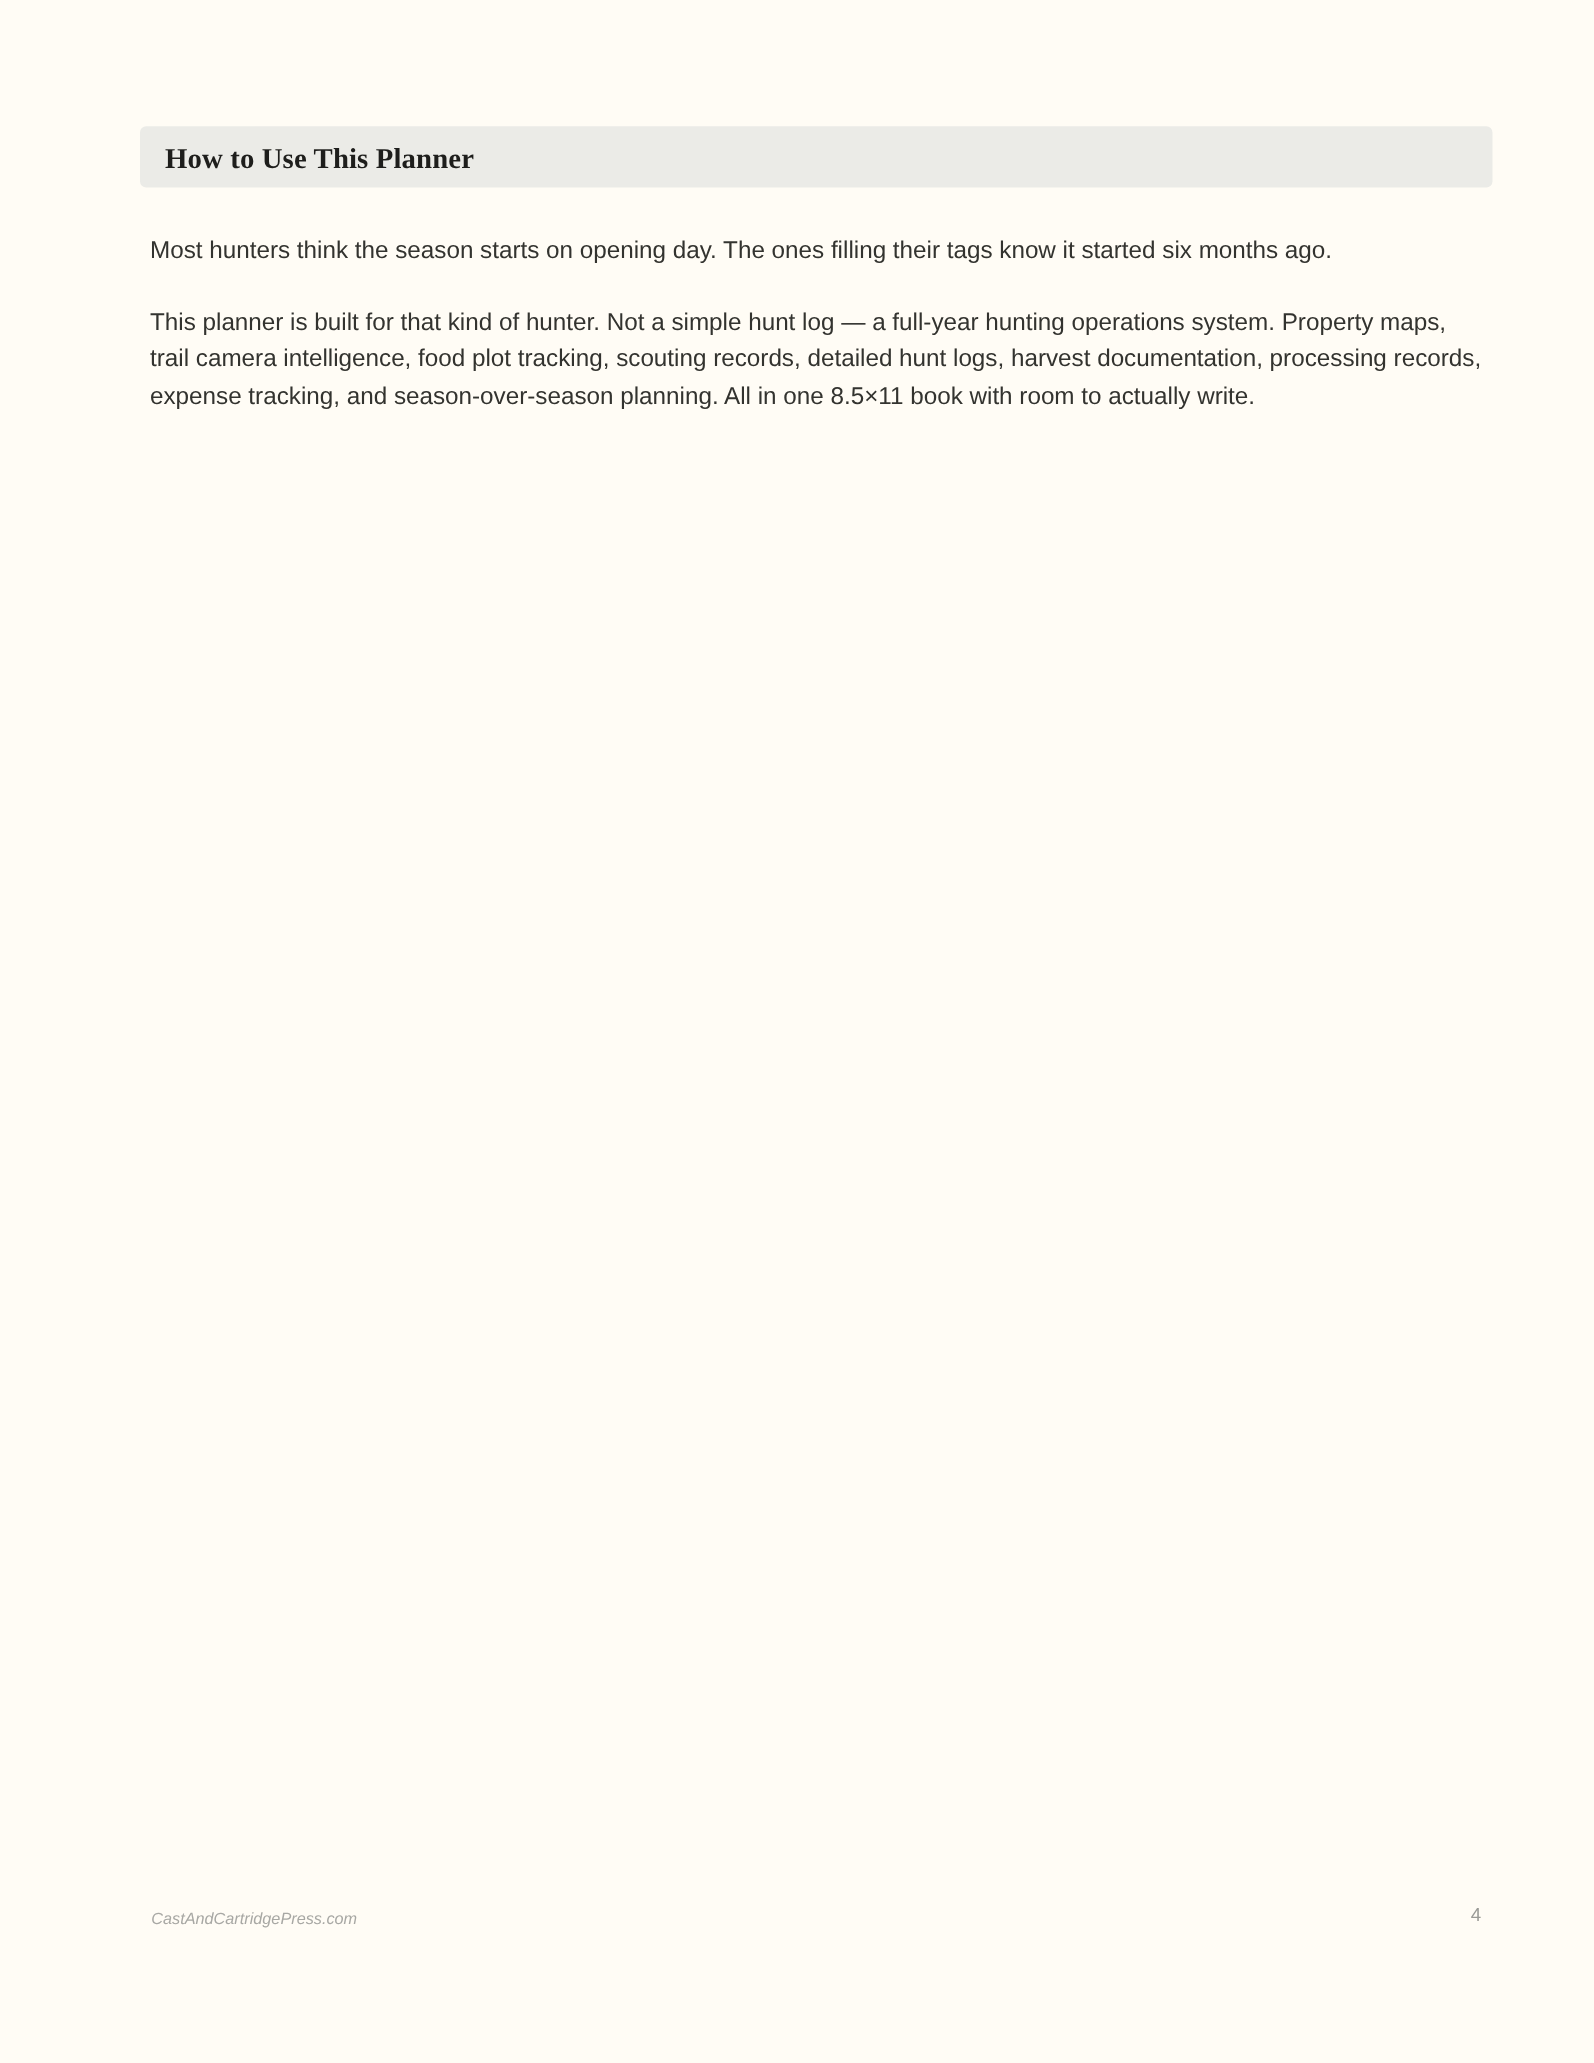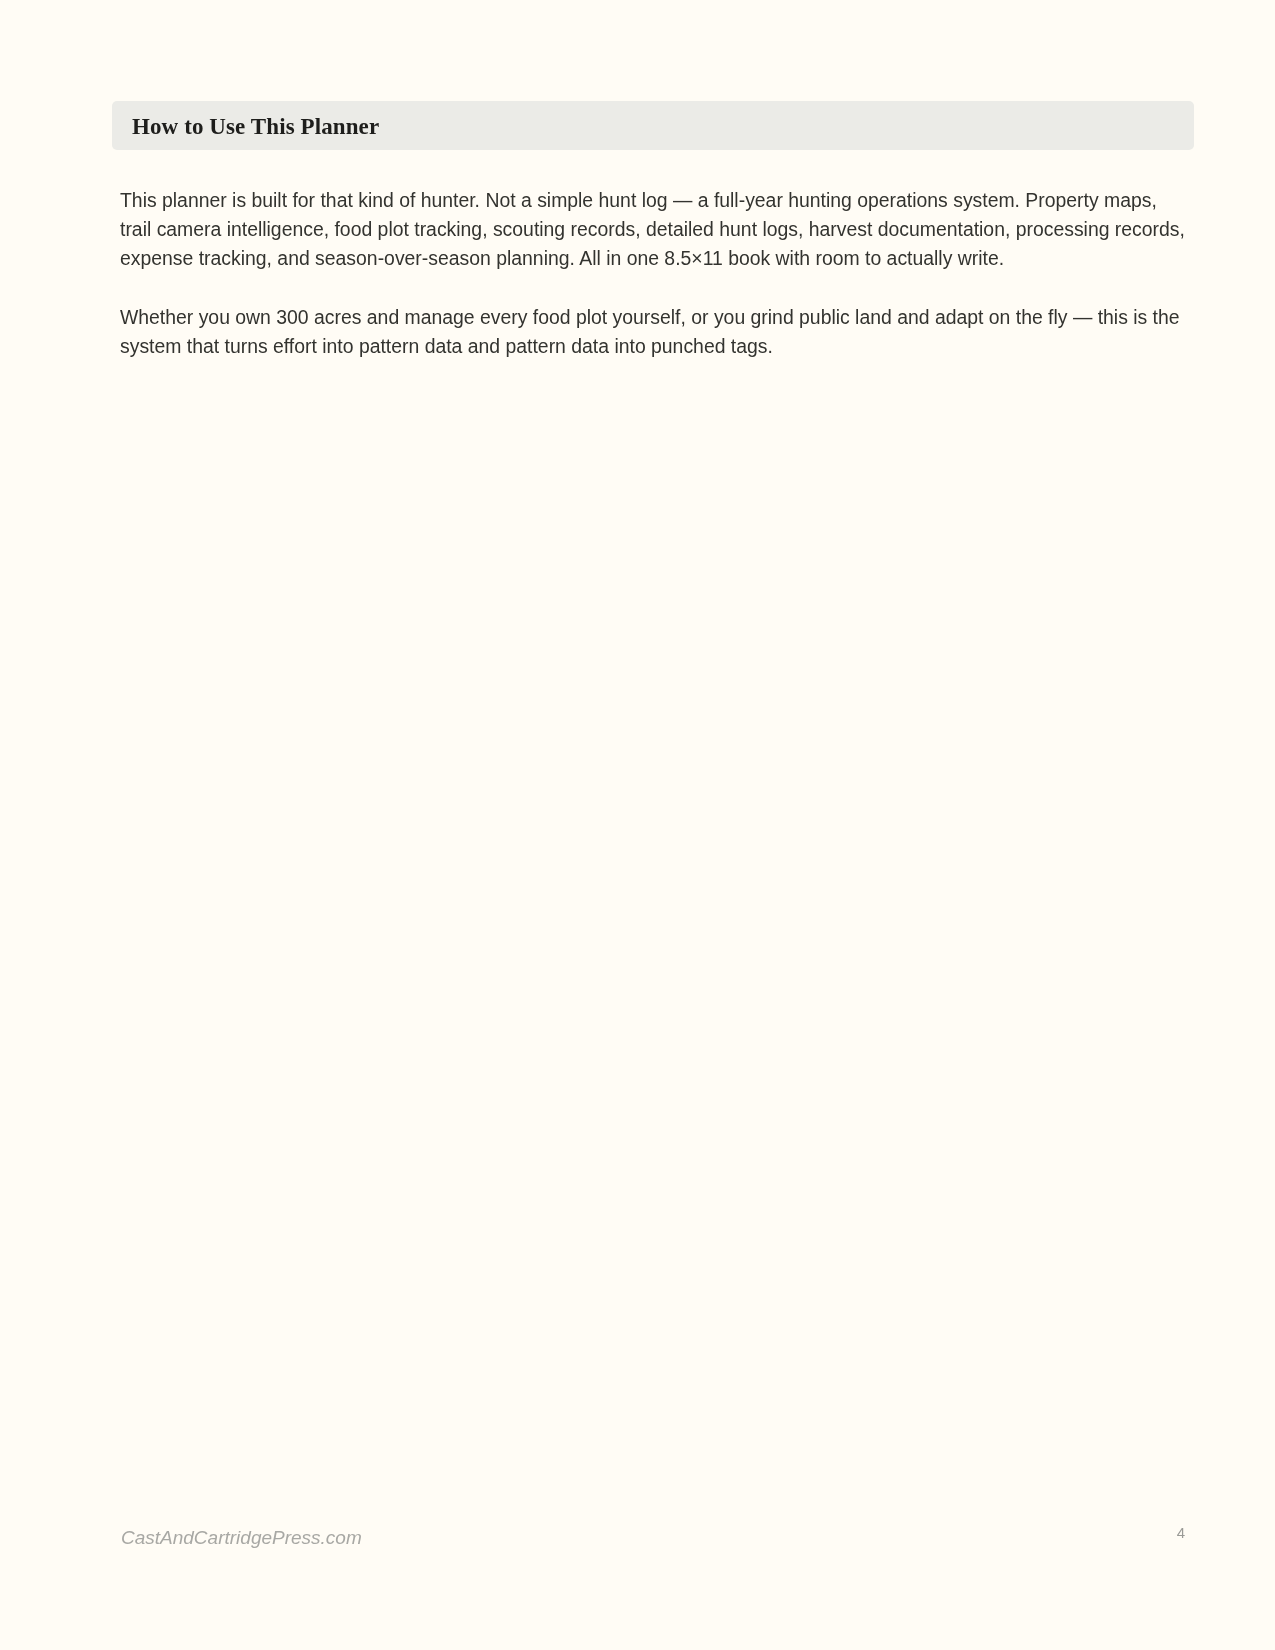--- a/index.html
+++ b/index.html
@@ -46,38 +46,38 @@
     .body-text p {
       margin: 0 0 29px 0;
       font-size: 19.4px;
       line-height: 29.2px;
       color: #33332f;
     }
     .footer-site {
       position: absolute;
       left: 121px;
       top: 1527px;
-      font-size: 19px;
+      font-size: 13px;
       font-style: italic;
       color: #a8a8a4;
     }
     .footer-page {
       position: absolute;
       right: 90px;
       top: 1524px;
       font-size: 15px;
       color: #9a9a96;
     }
   </style>
 </head>
 <body>
 
 <div class="section-header">
   <h1 class="section-title">How to Use This Planner</h1>
 </div>
 
 <div class="body-text">
+  <p>Most hunters think the season starts on opening day. The ones filling their tags know it started six months ago.</p>
   <p>This planner is built for that kind of hunter. Not a simple hunt log — a full-year hunting operations system. Property maps, trail camera intelligence, food plot tracking, scouting records, detailed hunt logs, harvest documentation, processing records, expense tracking, and season-over-season planning. All in one 8.5×11 book with room to actually write.</p>
-  <p>Whether you own 300 acres and manage every food plot yourself, or you grind public land and adapt on the fly — this is the system that turns effort into pattern data and pattern data into punched tags.</p>
 </div>
 
 <div class="footer-site">CastAndCartridgePress.com</div>
 <div class="footer-page">4</div>
 
 </body></html>

